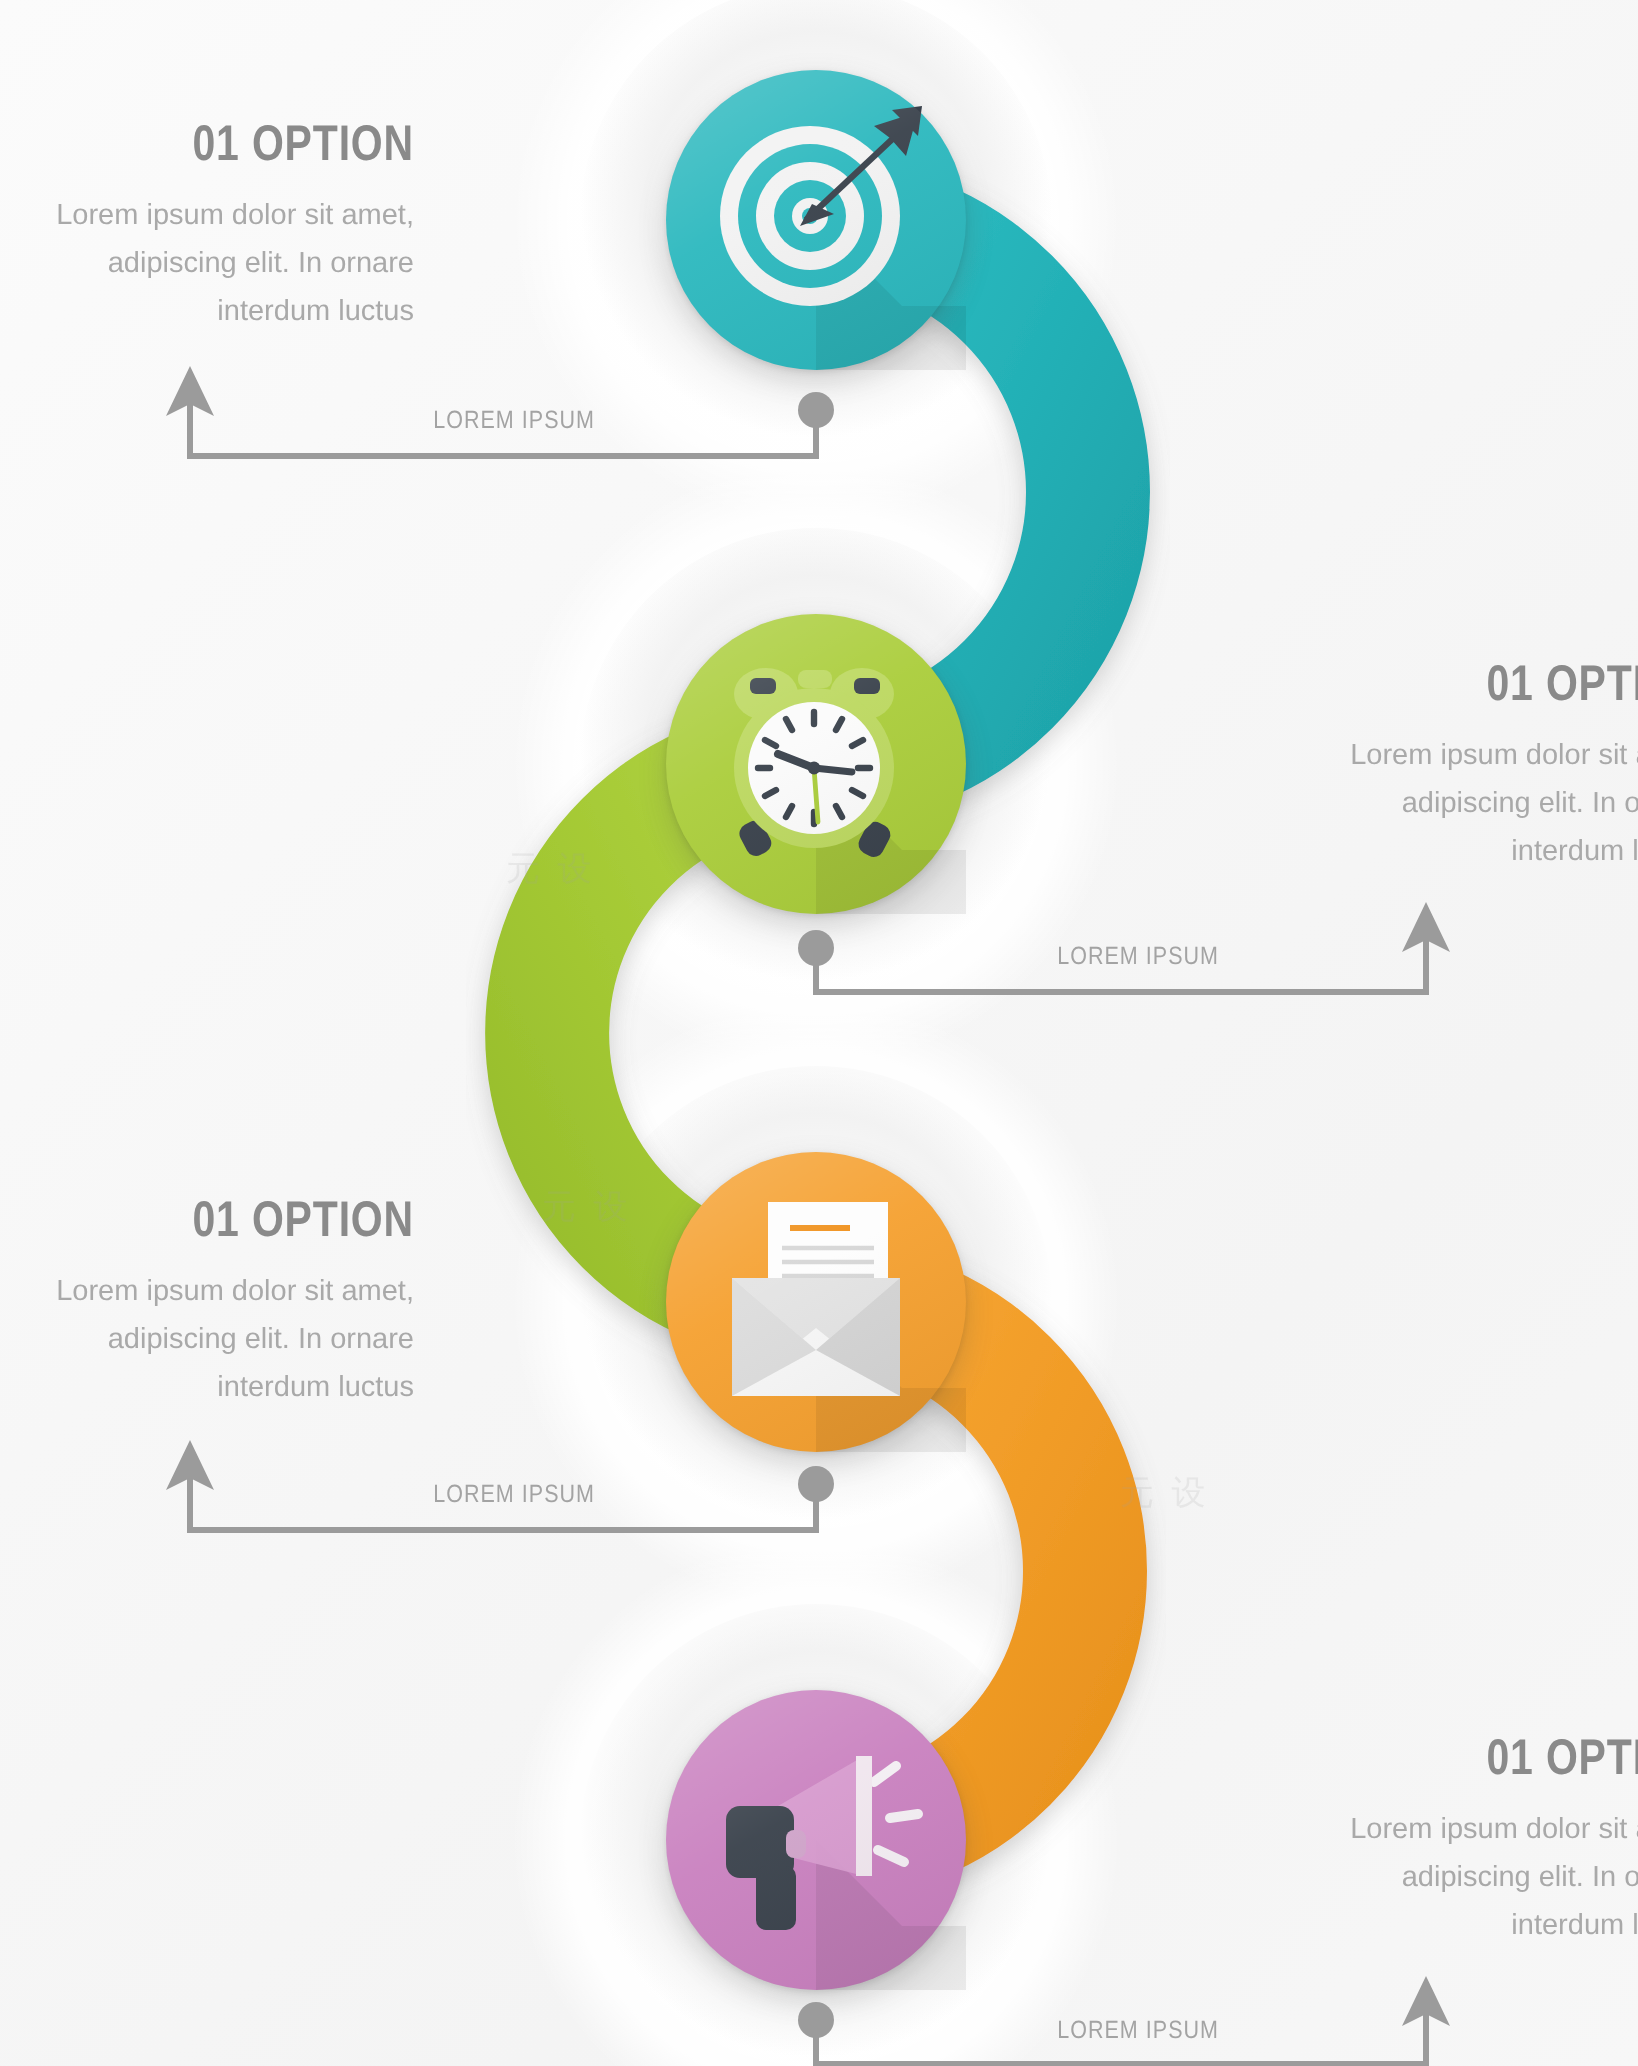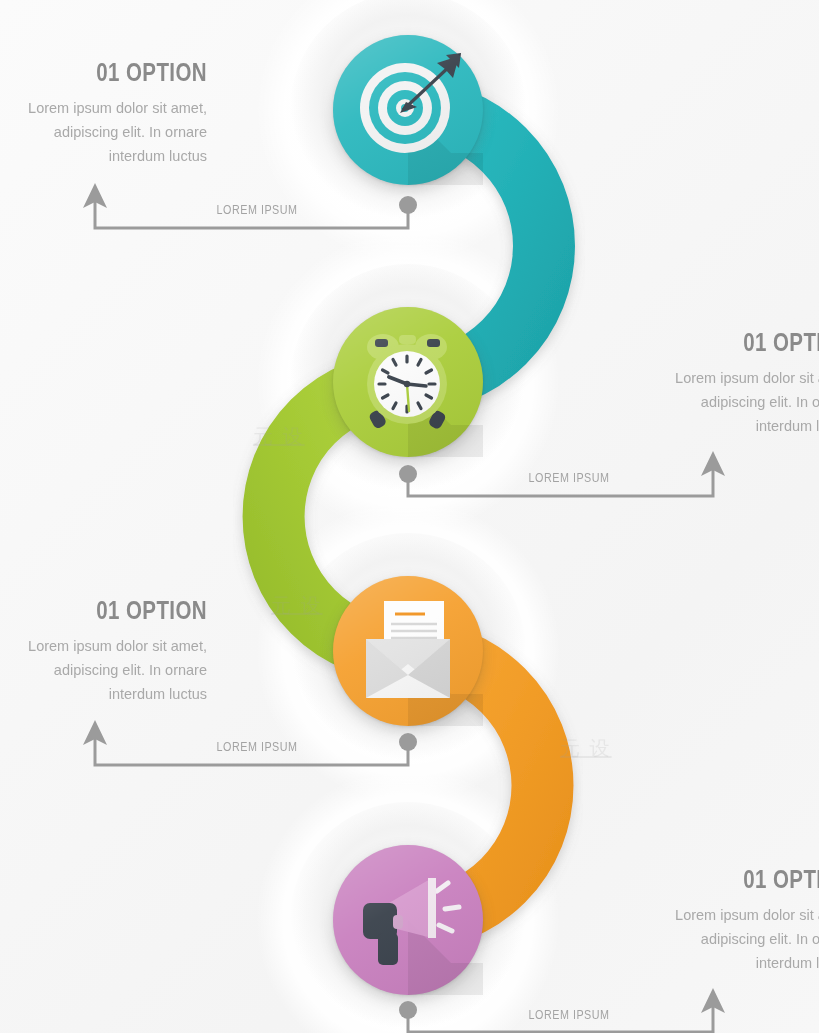--- a/index.html
+++ b/index.html
@@ -82,25 +82,24 @@
     letter-spacing: 0.6px;
     color: #a3a3a3;
     font-family: "Liberation Sans Narrow", "Liberation Sans", sans-serif;
     transform: scaleX(0.86);
     white-space: nowrap;
   }
   .watermark {
     position: absolute;
     z-index: 3;
     color: rgba(160,160,160,0.16);
-    font-size: 20px;
+    font-size: 17px;
     letter-spacing: 2px;
     pointer-events: none;
     user-select: none;
-    text-decoration: underline;
   }
 </style>
 </head>
 <body>
 
 <div id="stage">
 
   <svg id="bg-svg" viewBox="0 0 819 1033">
     <defs>
       <radialGradient id="haloGrad" cx="50%" cy="50%" r="50%">

